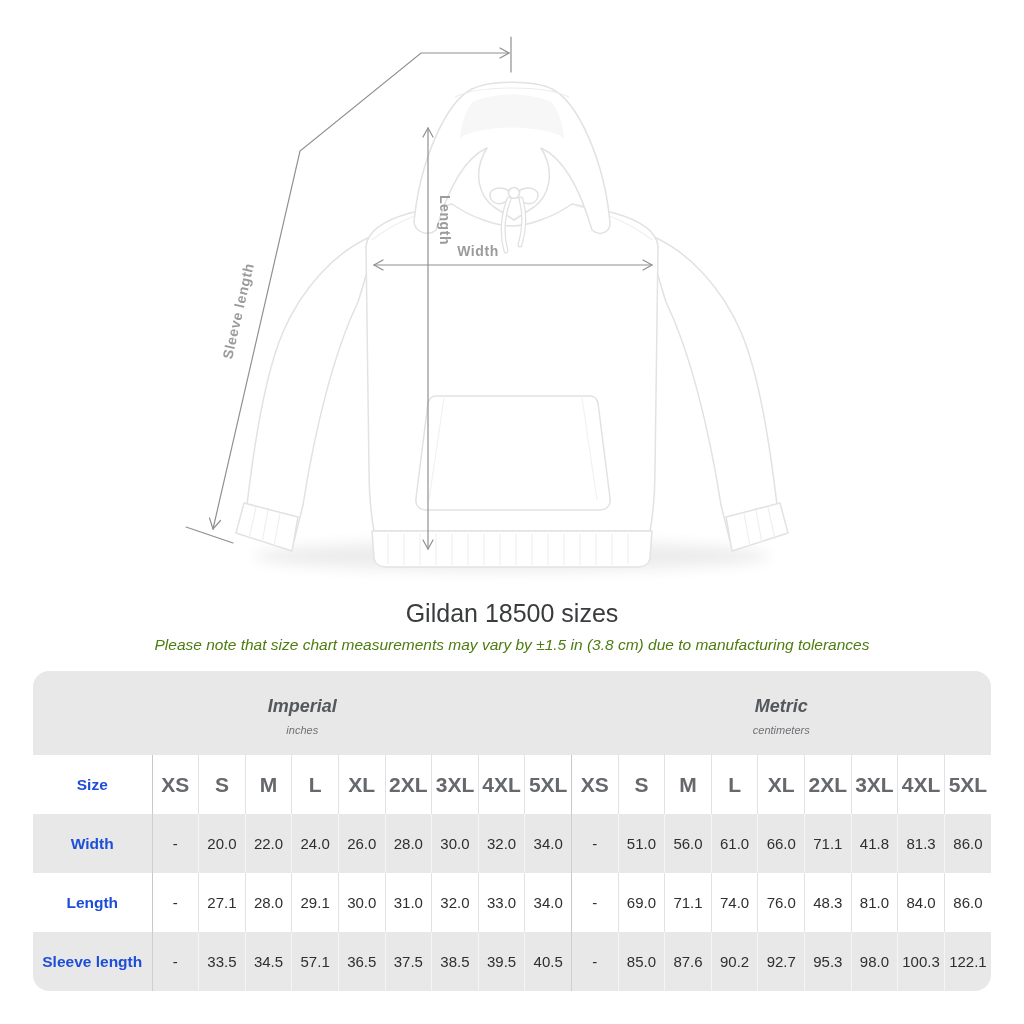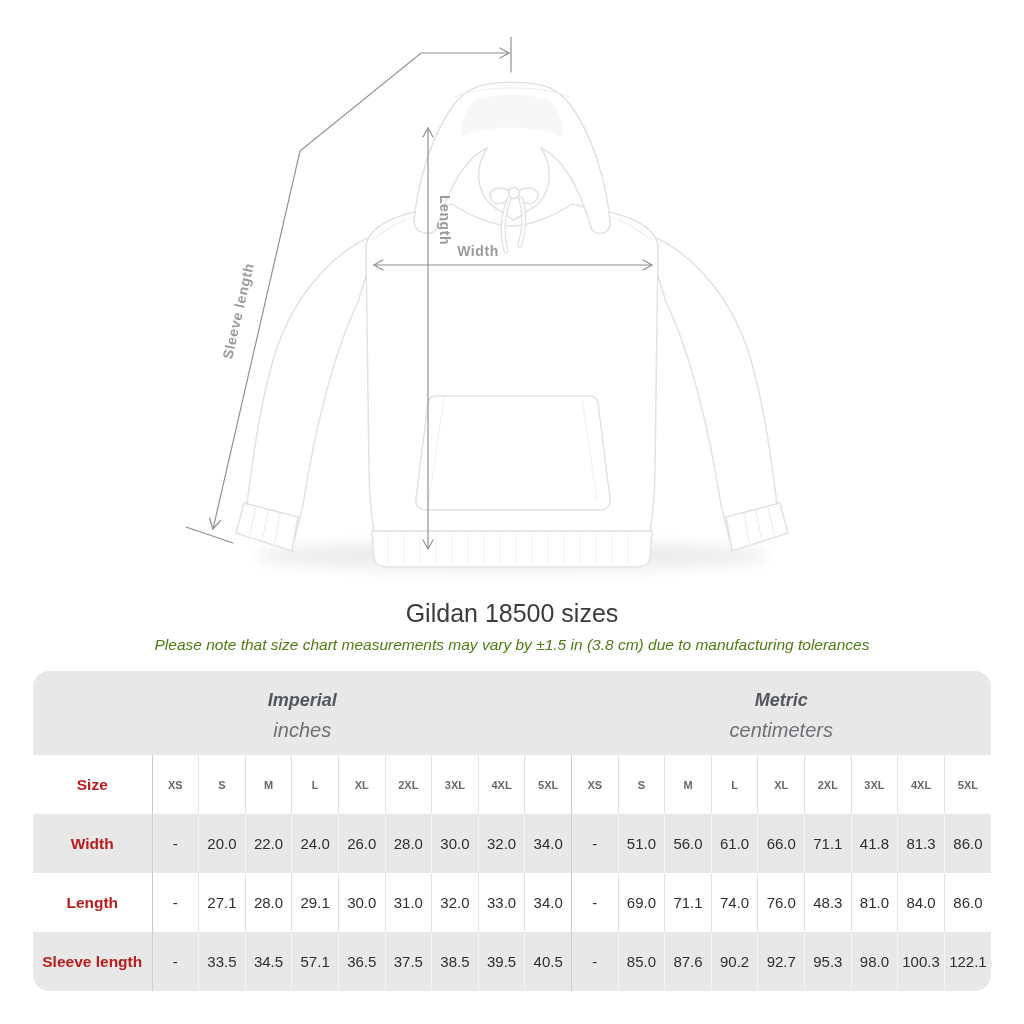--- a/index.html
+++ b/index.html
@@ -22,24 +22,24 @@
   }
   
   .table-wrap{
     position:absolute;left:33px;top:671px;width:958px;height:320px;
     border-radius:16px;overflow:hidden;
   }
   table.size-table{width:100%;height:100%;border-collapse:collapse;table-layout:fixed;}
   table.size-table td{text-align:center;vertical-align:middle;padding:0;}
   tr.band-row td{height:84px;background:#e8e8e8;}
   .band-name{font-weight:bold;font-style:italic;font-size:18px;color:#54575c;line-height:1.1;margin-top:7px;}
-  .band-unit{font-style:italic;font-size:20px;color:#6e7175;margin-top:8px;}
+  .band-unit{font-style:italic;font-size:11px;color:#6e7175;margin-top:8px;}
   tr.grid-row td{height:59px;}
-  td.rowlabel{font-weight:bold;font-size:15.5px;color:#b91c1c;}
-  td.szhead{font-weight:bold;font-size:11px;color:#65686d;}
+  td.rowlabel{font-weight:bold;font-size:15.5px;color:#1d4ed8;}
+  td.szhead{font-weight:bold;font-size:21px;color:#65686d;}
   td.val{font-size:15px;color:#2e2f31;}
   td.szhead,td.val{border-left:1px solid #e2e2e2;}
   td.group-start{border-left:1px solid #c9c9c9;}
   tr.alt td{background:#e8e8e8;}
   tr.alt td{border-left-color:rgba(255,255,255,0.55);}
   tr.alt td.group-start{border-left-color:#cfcfcf;}
 </style>
 </head>
 <body>
 

